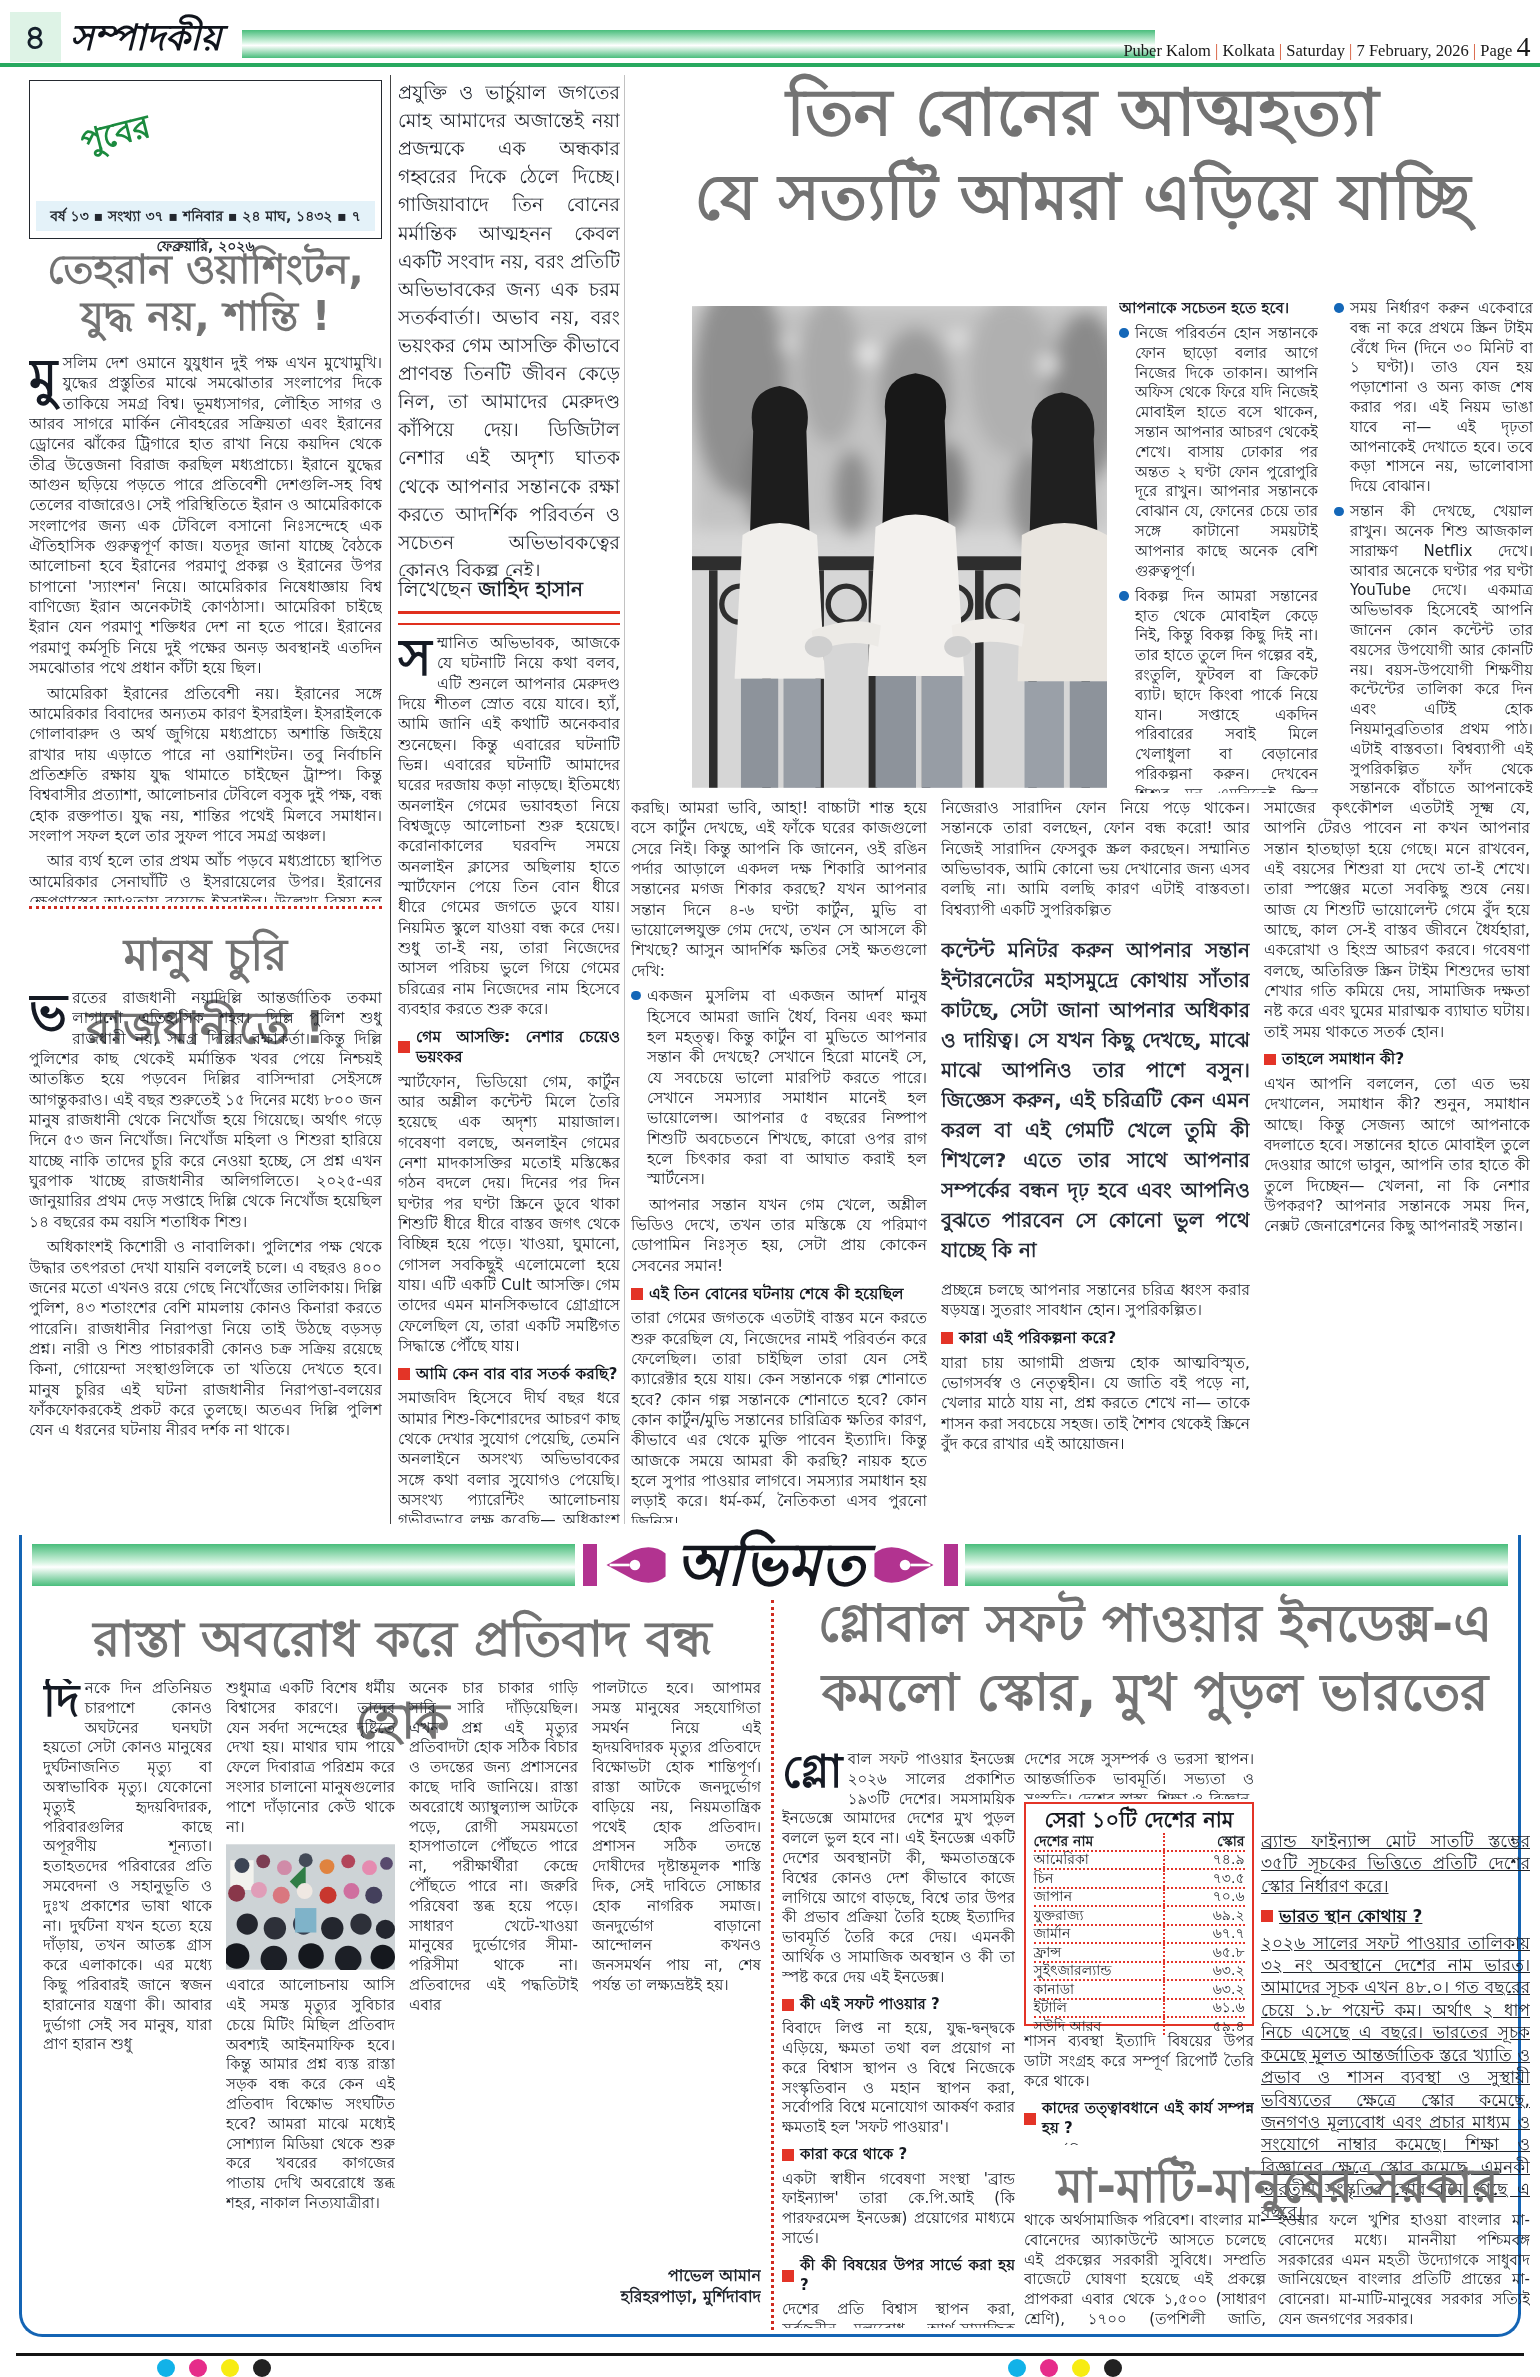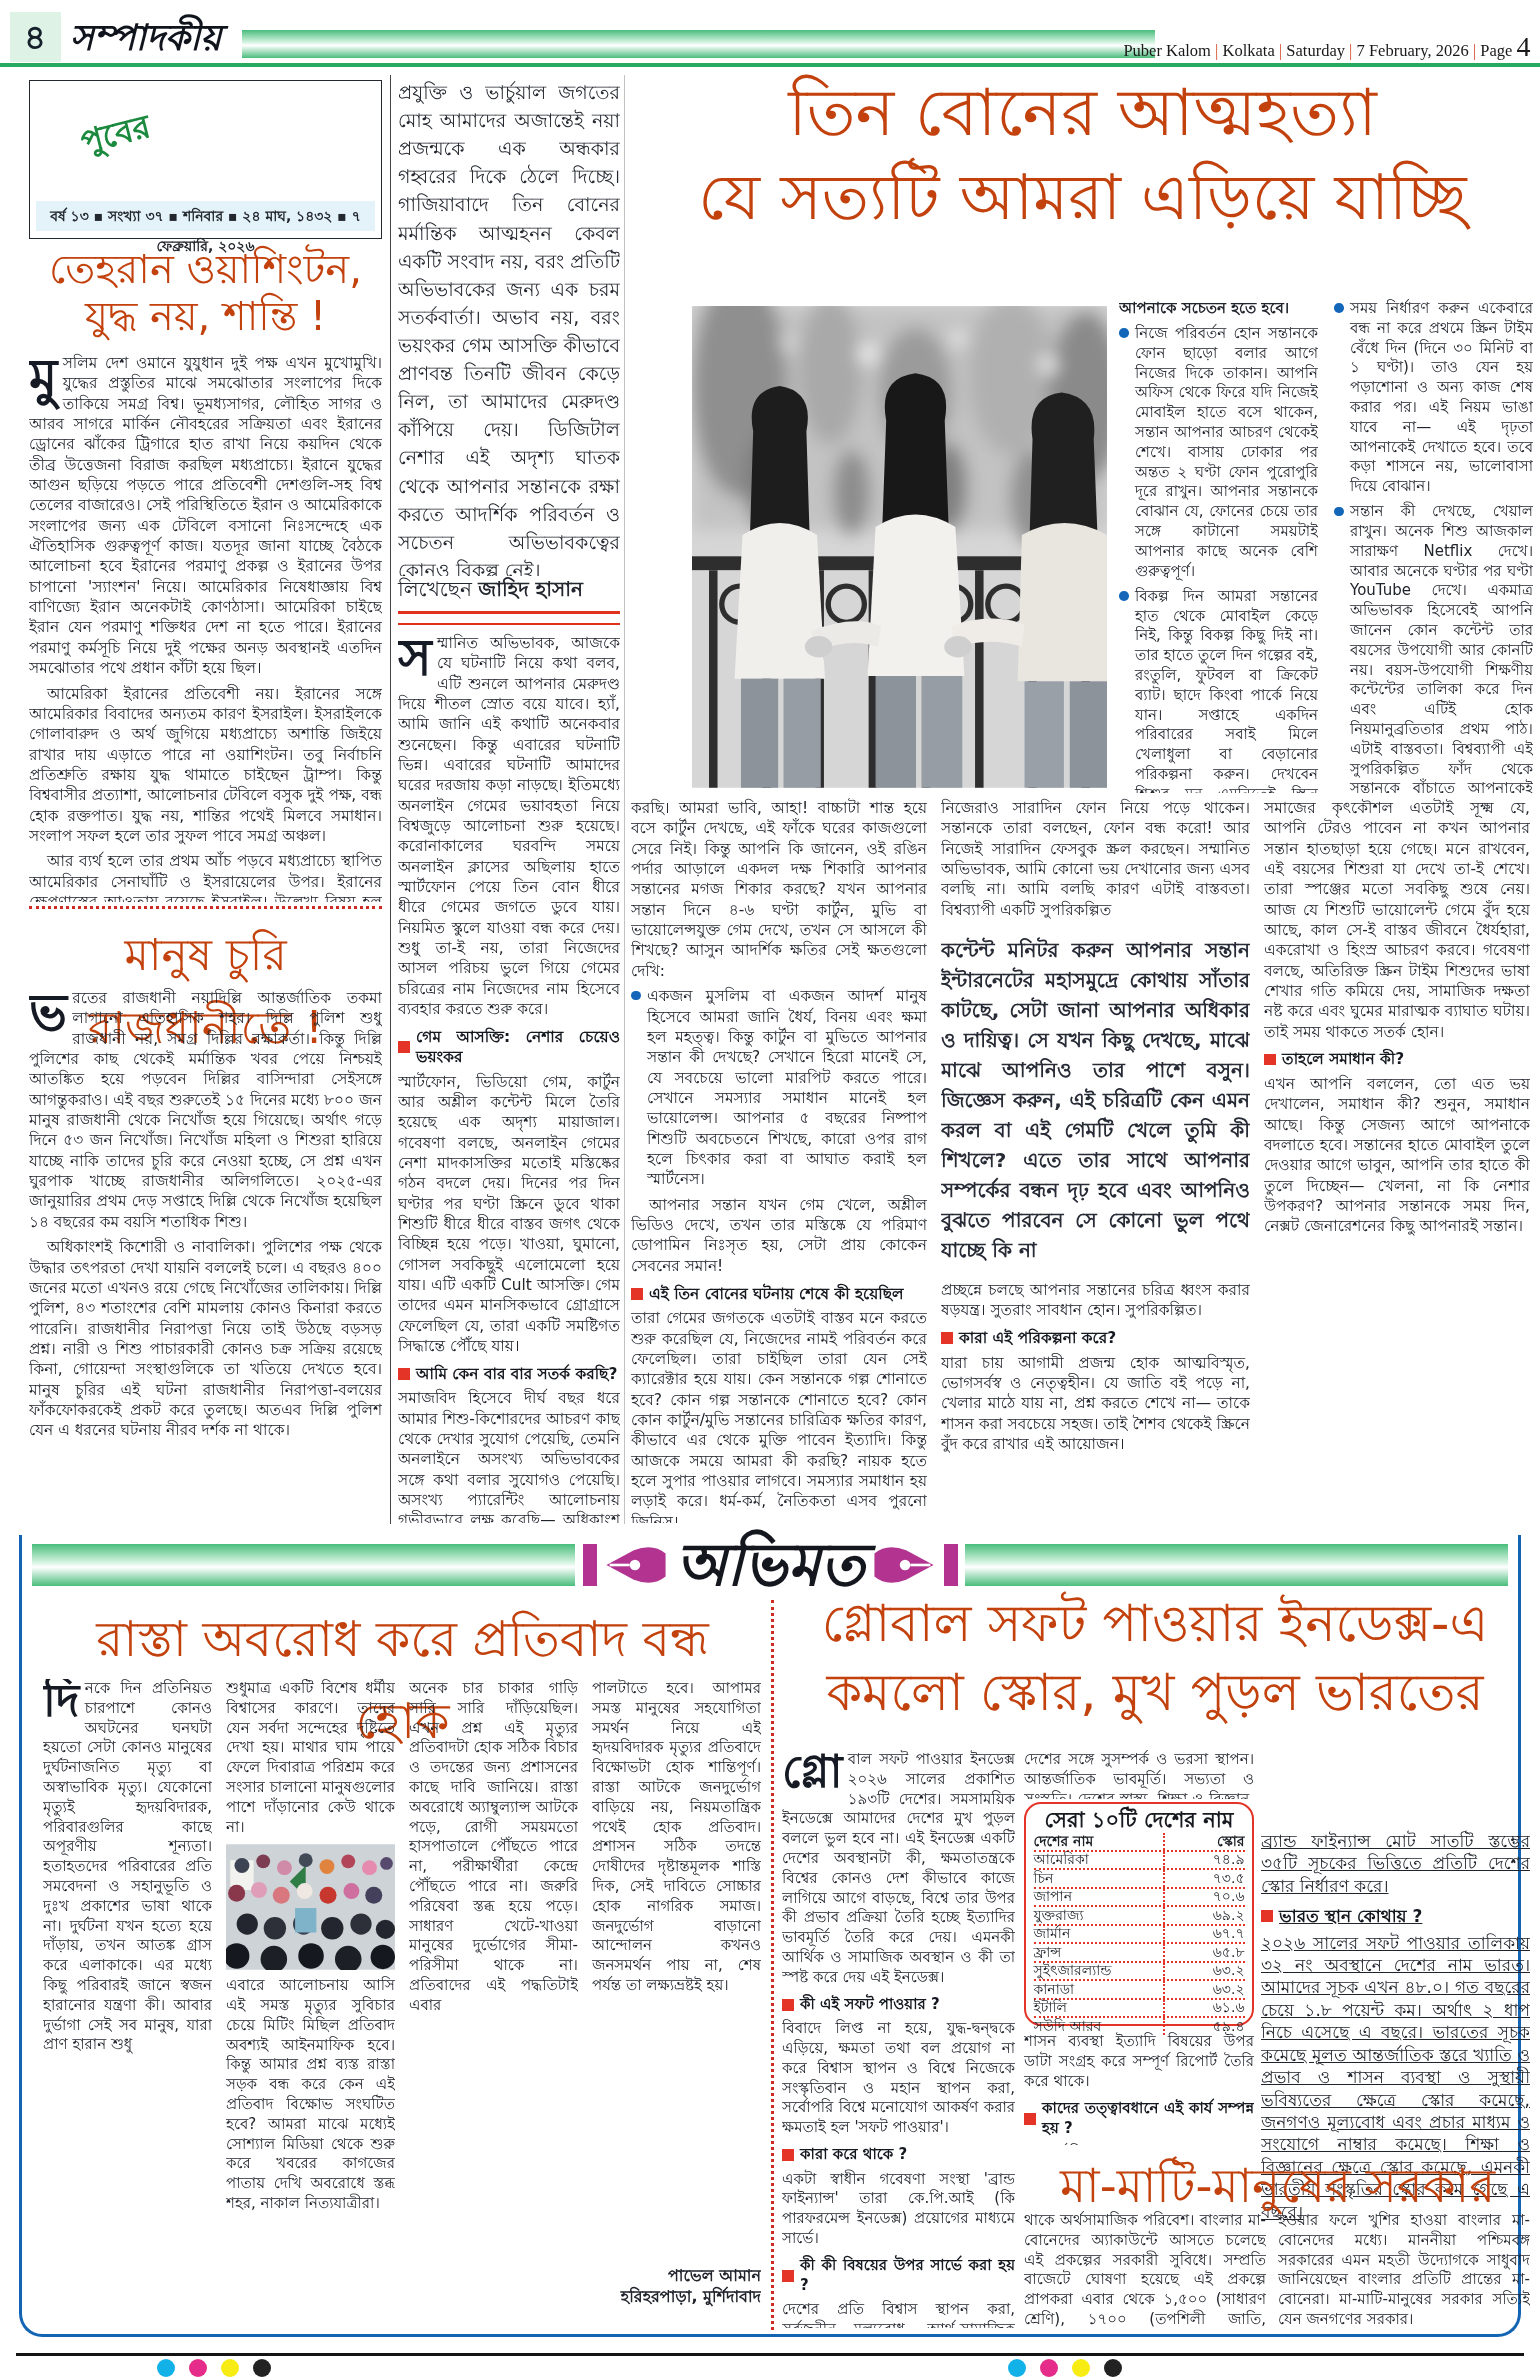--- a/index.html
+++ b/index.html
@@ -8,21 +8,21 @@
   .abs{position:absolute;}
   .bt{font-size:15.4px;line-height:1.32;text-align:justify;color:#20242c;}
   .bt p{margin:0 0 5.3px 0;text-indent:18px;}
   .bt p.noind{text-indent:0;}
   .drop{float:left;font-size:51px;line-height:.85;font-weight:bold;padding:3.2px 5.3px 0 0;color:#151a24;}
   .sub{font-weight:bold;color:#14181f;text-indent:0 !important;display:flex;align-items:center;gap:6.4px;margin:7.5px 0 4.3px 0 !important;}
   .sq{display:inline-block;width:11.7px;height:11.7px;background:#e33427;flex:0 0 11.7px;}
   .dot{display:inline-block;width:9.6px;height:9.6px;border-radius:50%;background:#1467b8;flex:0 0 9.6px;margin-top:4.3px;}
   .bullet{display:flex;gap:6.4px;margin:0 0 5.3px 0;}
   .bullet .btx{flex:1;}
-  .hl{font-weight:normal;color:#c2410c;text-align:center;}
+  .hl{font-weight:bold;color:#737373;text-align:center;}
   .vr{width:1.1px;background:#444;}
   .dotted-r{border-top:3.7px dotted #cf2b20;}
   .colflex{display:flex;}
   .colflex > div{overflow:hidden;}
   .tbl{border:2.7px solid #e33427;background:#fff;padding:3.2px 7.5px 4.3px 7.5px;box-sizing:border-box;}
   .tbl .ttl{font-size:21px;font-weight:bold;text-align:center;line-height:1.25;color:#16191f;}
   .trow{display:flex;align-items:center;border-bottom:2.1px dotted #e3342a;height:16.5px;font-size:14px;}
   .trow:last-child{border-bottom:none;}
   .trow .tn{flex:1;}
   .trow .ts{width:80px;text-align:right;border-left:2.1px dotted #e3342a;height:100%;display:flex;align-items:center;justify-content:flex-end;}
@@ -335,21 +335,21 @@
         <span class="sq"></span>
         <span>কী কী বিষয়ের উপর সার্ভে করা হয় ?</span>
       </p>
     <p class="noind">দেশের প্রতি বিশ্বাস স্থাপন করা, সর্বজনীন মূল্যবোধ, আর্থ-সামাজিক অবস্থান, প্রতিবেশী</p>
 
   </div>
 
   <div class="abs bt" style="left:1024px;top:1750px;width:230px;height:49px;overflow:hidden;font-size:15px;">
     <p class="noind">দেশের সঙ্গে সুসম্পর্ক ও ভরসা স্থাপন। আন্তর্জাতিক ভাবমূর্তি। সভ্যতা ও সংস্কৃতি। দেশের স্বাস্থ্য, শিক্ষা ও বিজ্ঞান, প্রযুক্তি, স্থায়ী</p>
   </div>
-  <div class="abs tbl" style="left:1024px;top:1802px;width:230px;height:224px;border-radius:17px;">
+  <div class="abs tbl" style="left:1024px;top:1802px;width:230px;height:224px;">
     <div class="ttl">সেরা ১০টি দেশের নাম</div>
     <div class="trow thead">
       <span class="tn">দেশের নাম</span>
       <span class="ts">স্কোর</span>
     </div>
     <div class="trow">
         <span class="tn">আমেরিকা</span>
         <span class="ts">৭৪.৯</span>
       </div>
     <div class="trow">

